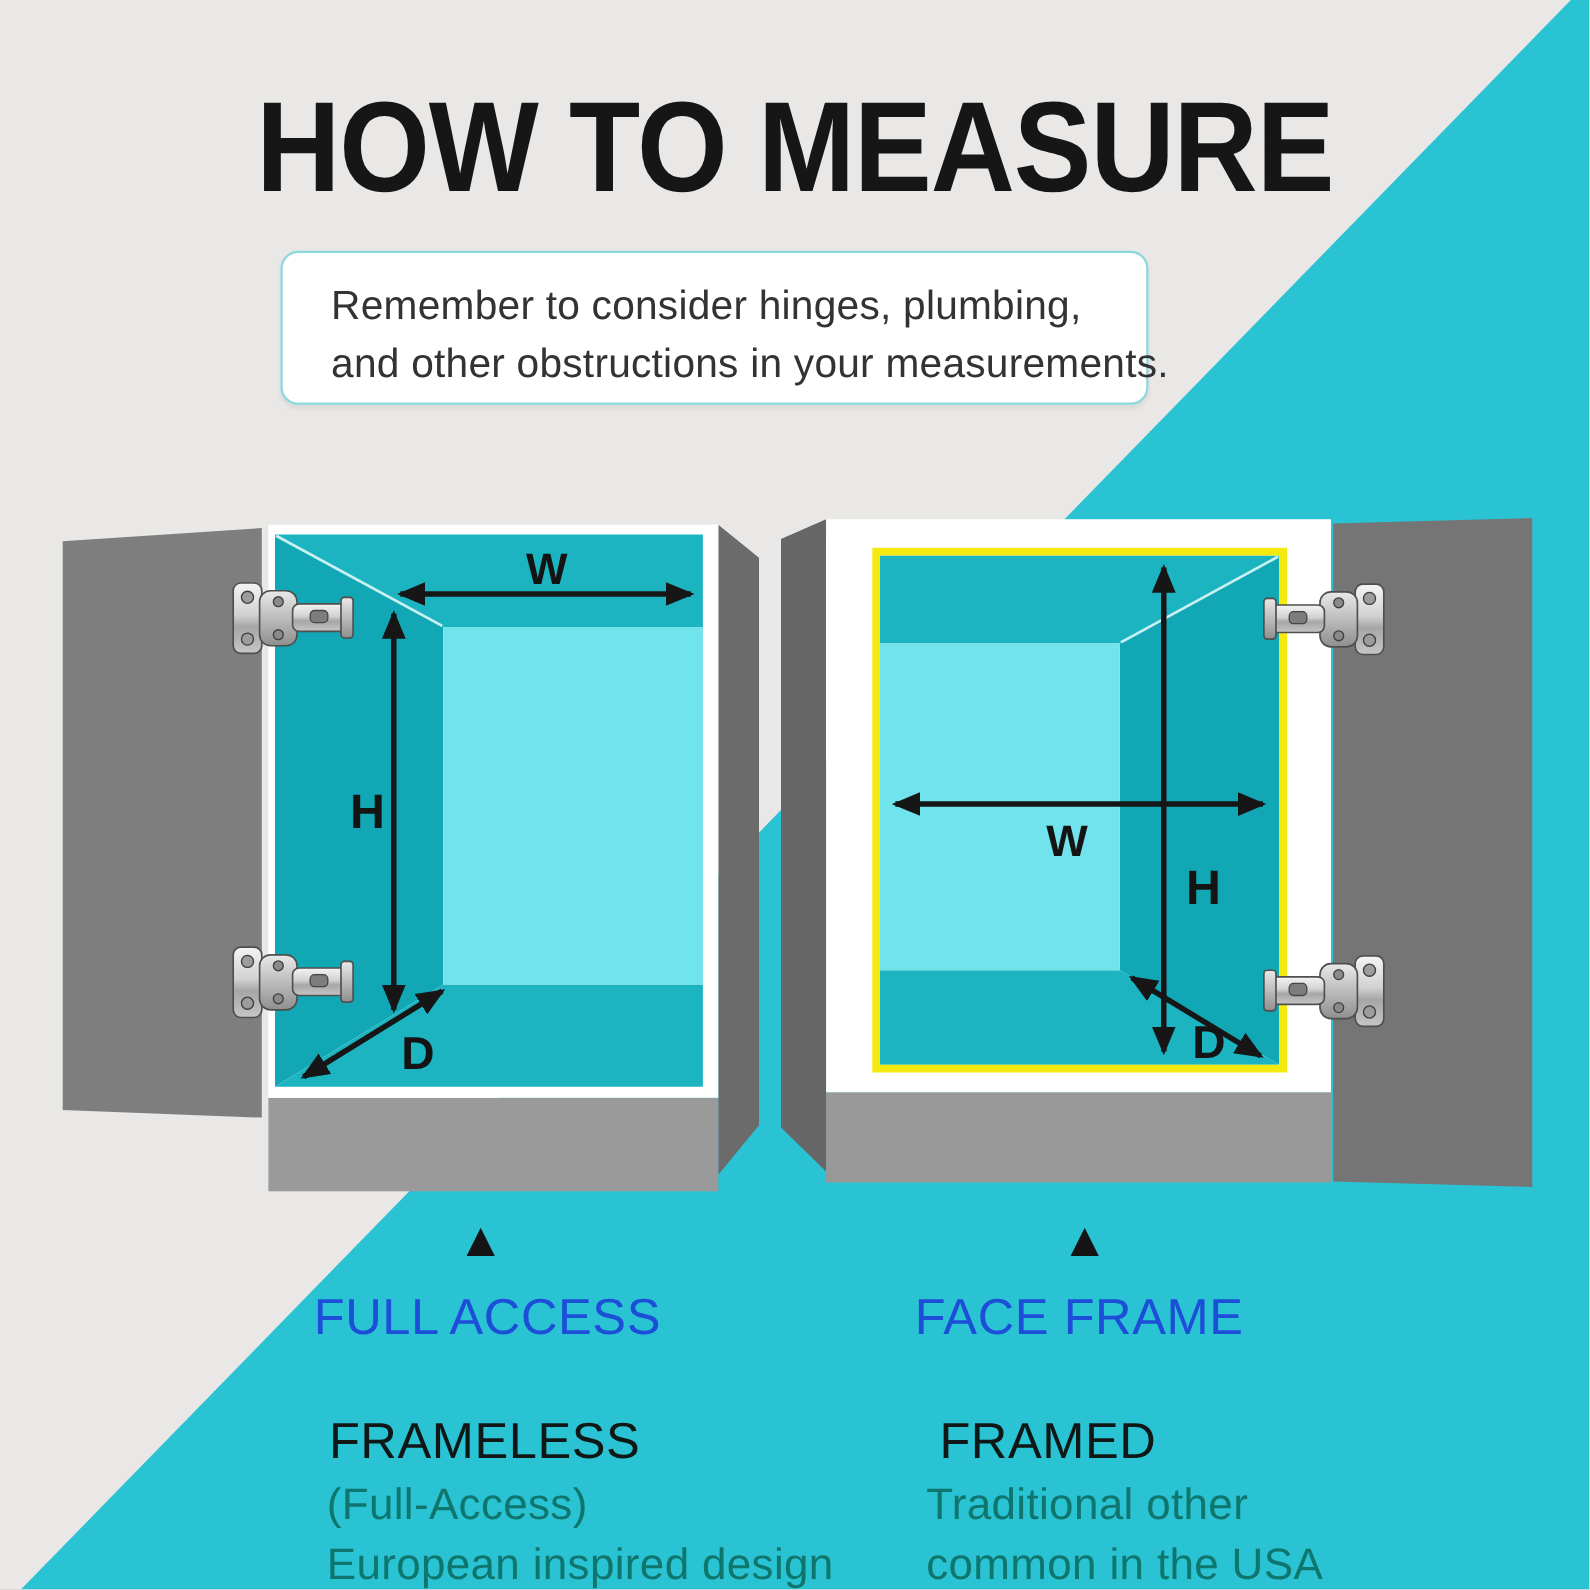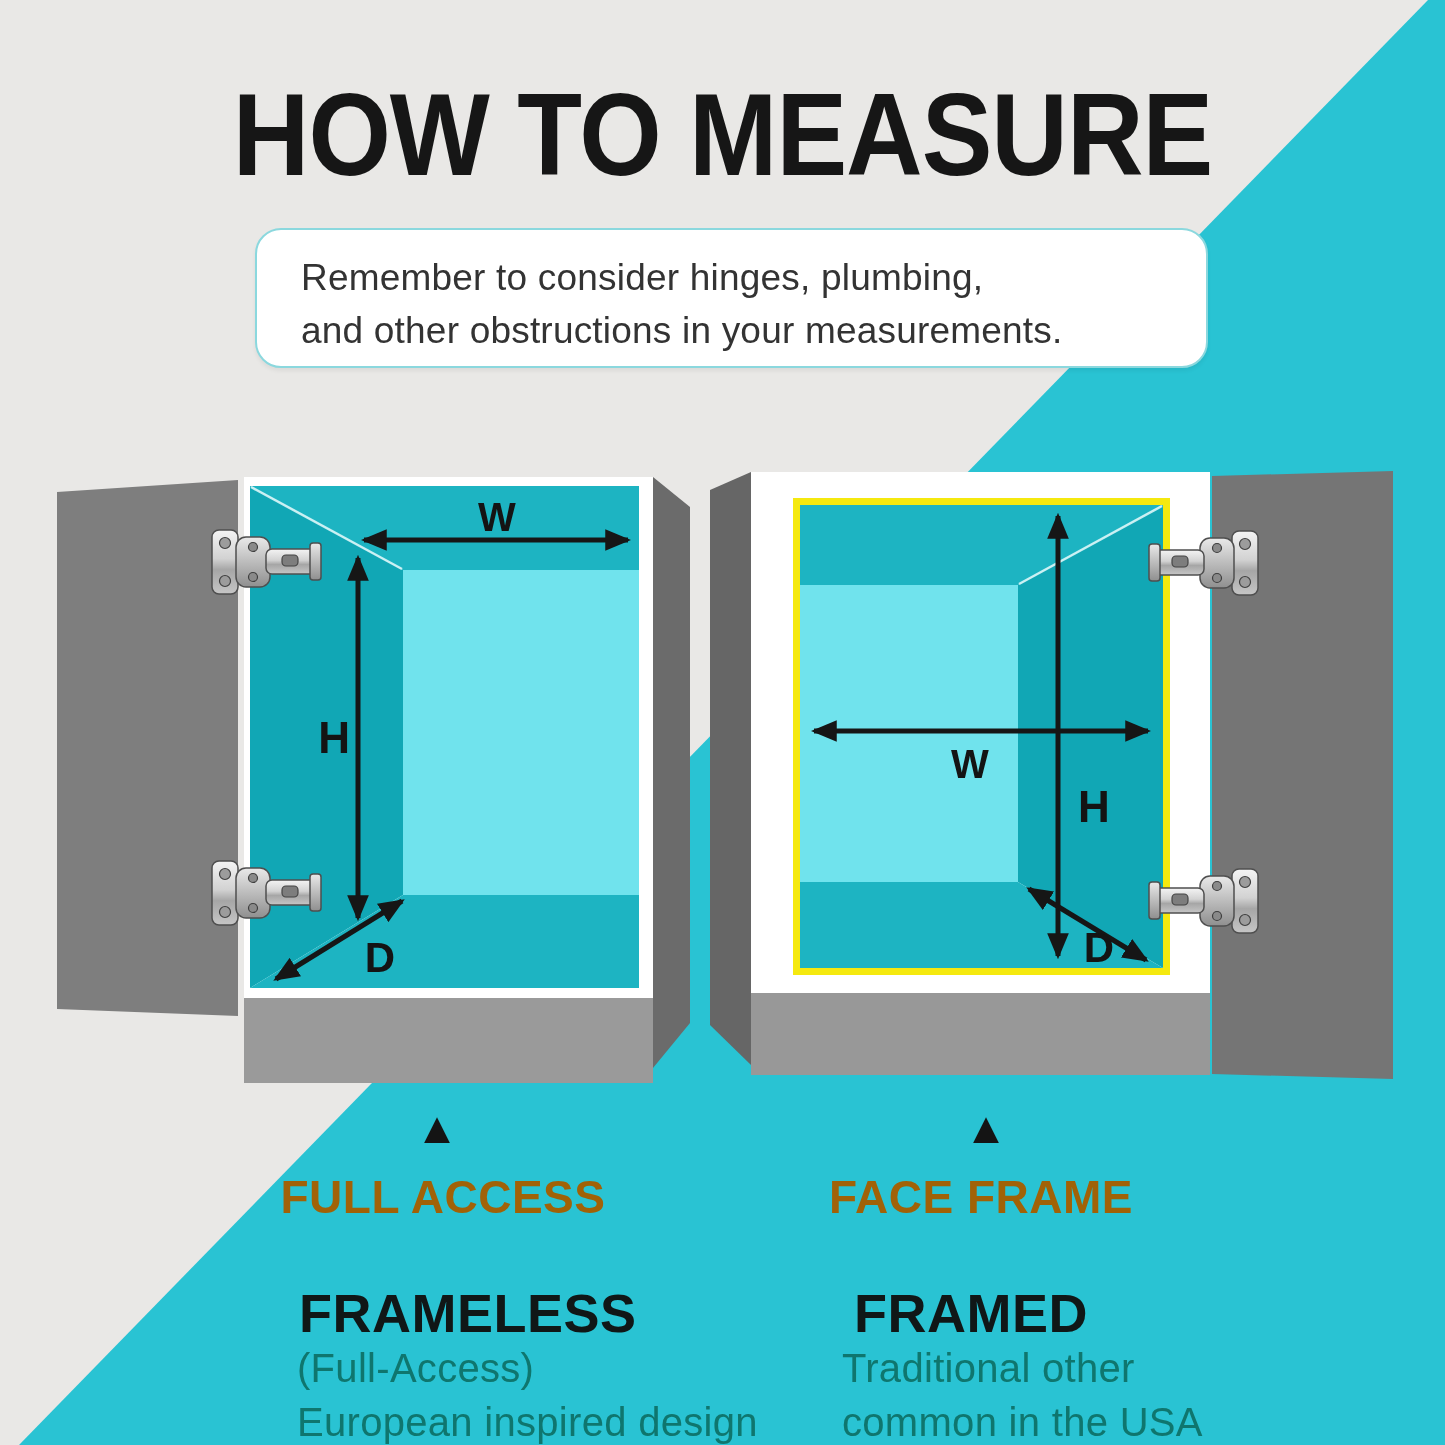--- a/index.html
+++ b/index.html
@@ -9,37 +9,37 @@
     -webkit-font-smoothing:antialiased;
   }
   #scene{position:absolute;left:0;top:0;}
   .overlay{position:absolute;white-space:nowrap;}
   #title{
     left:0;top:76px;width:1445px;text-align:center;
     font-size:106px;font-weight:bold;letter-spacing:-1px;color:#161616;
     transform:scaleY(1.1);transform-origin:center top;line-height:1;
   }
   #note-card{
-    left:255px;top:228px;width:953px;height:140px;box-sizing:border-box;
-    background:#ffffff;border:2px solid #8bd8de;border-radius:26px;
+    left:255px;top:228px;width:789px;height:140px;box-sizing:border-box;
+    background:#ffffff;border:2px solid #8bd8de;border-radius:16px;
     box-shadow:0 3px 4px rgba(0,0,0,0.06);
   }
   #note-card .note-text{
     position:absolute;left:44px;top:21px;
     font-size:37px;line-height:53px;color:#333333;letter-spacing:0.2px;
   }
   .marker{
     font-size:44px;line-height:1;color:#141414;text-align:center;width:52px;
   }
   .heading{
-    font-size:46px;font-weight:bold;color:#a16207;letter-spacing:0.5px;line-height:1;
+    font-size:46px;font-weight:normal;color:#1d4ed8;letter-spacing:0.5px;line-height:1;
   }
   .center{text-align:center;}
   .subheading{
-    font-size:54px;font-weight:bold;color:#101717;letter-spacing:0.5px;line-height:1;
+    font-size:46px;font-weight:normal;color:#101717;letter-spacing:0.5px;line-height:1;
   }
   .desc{
     font-size:40px;color:#0f766e;letter-spacing:0.3px;line-height:1.1;
   }
   svg text{font-family:"Liberation Sans",sans-serif;}
 </style>
 </head>
 <body>
 
 <div id="canvas">

